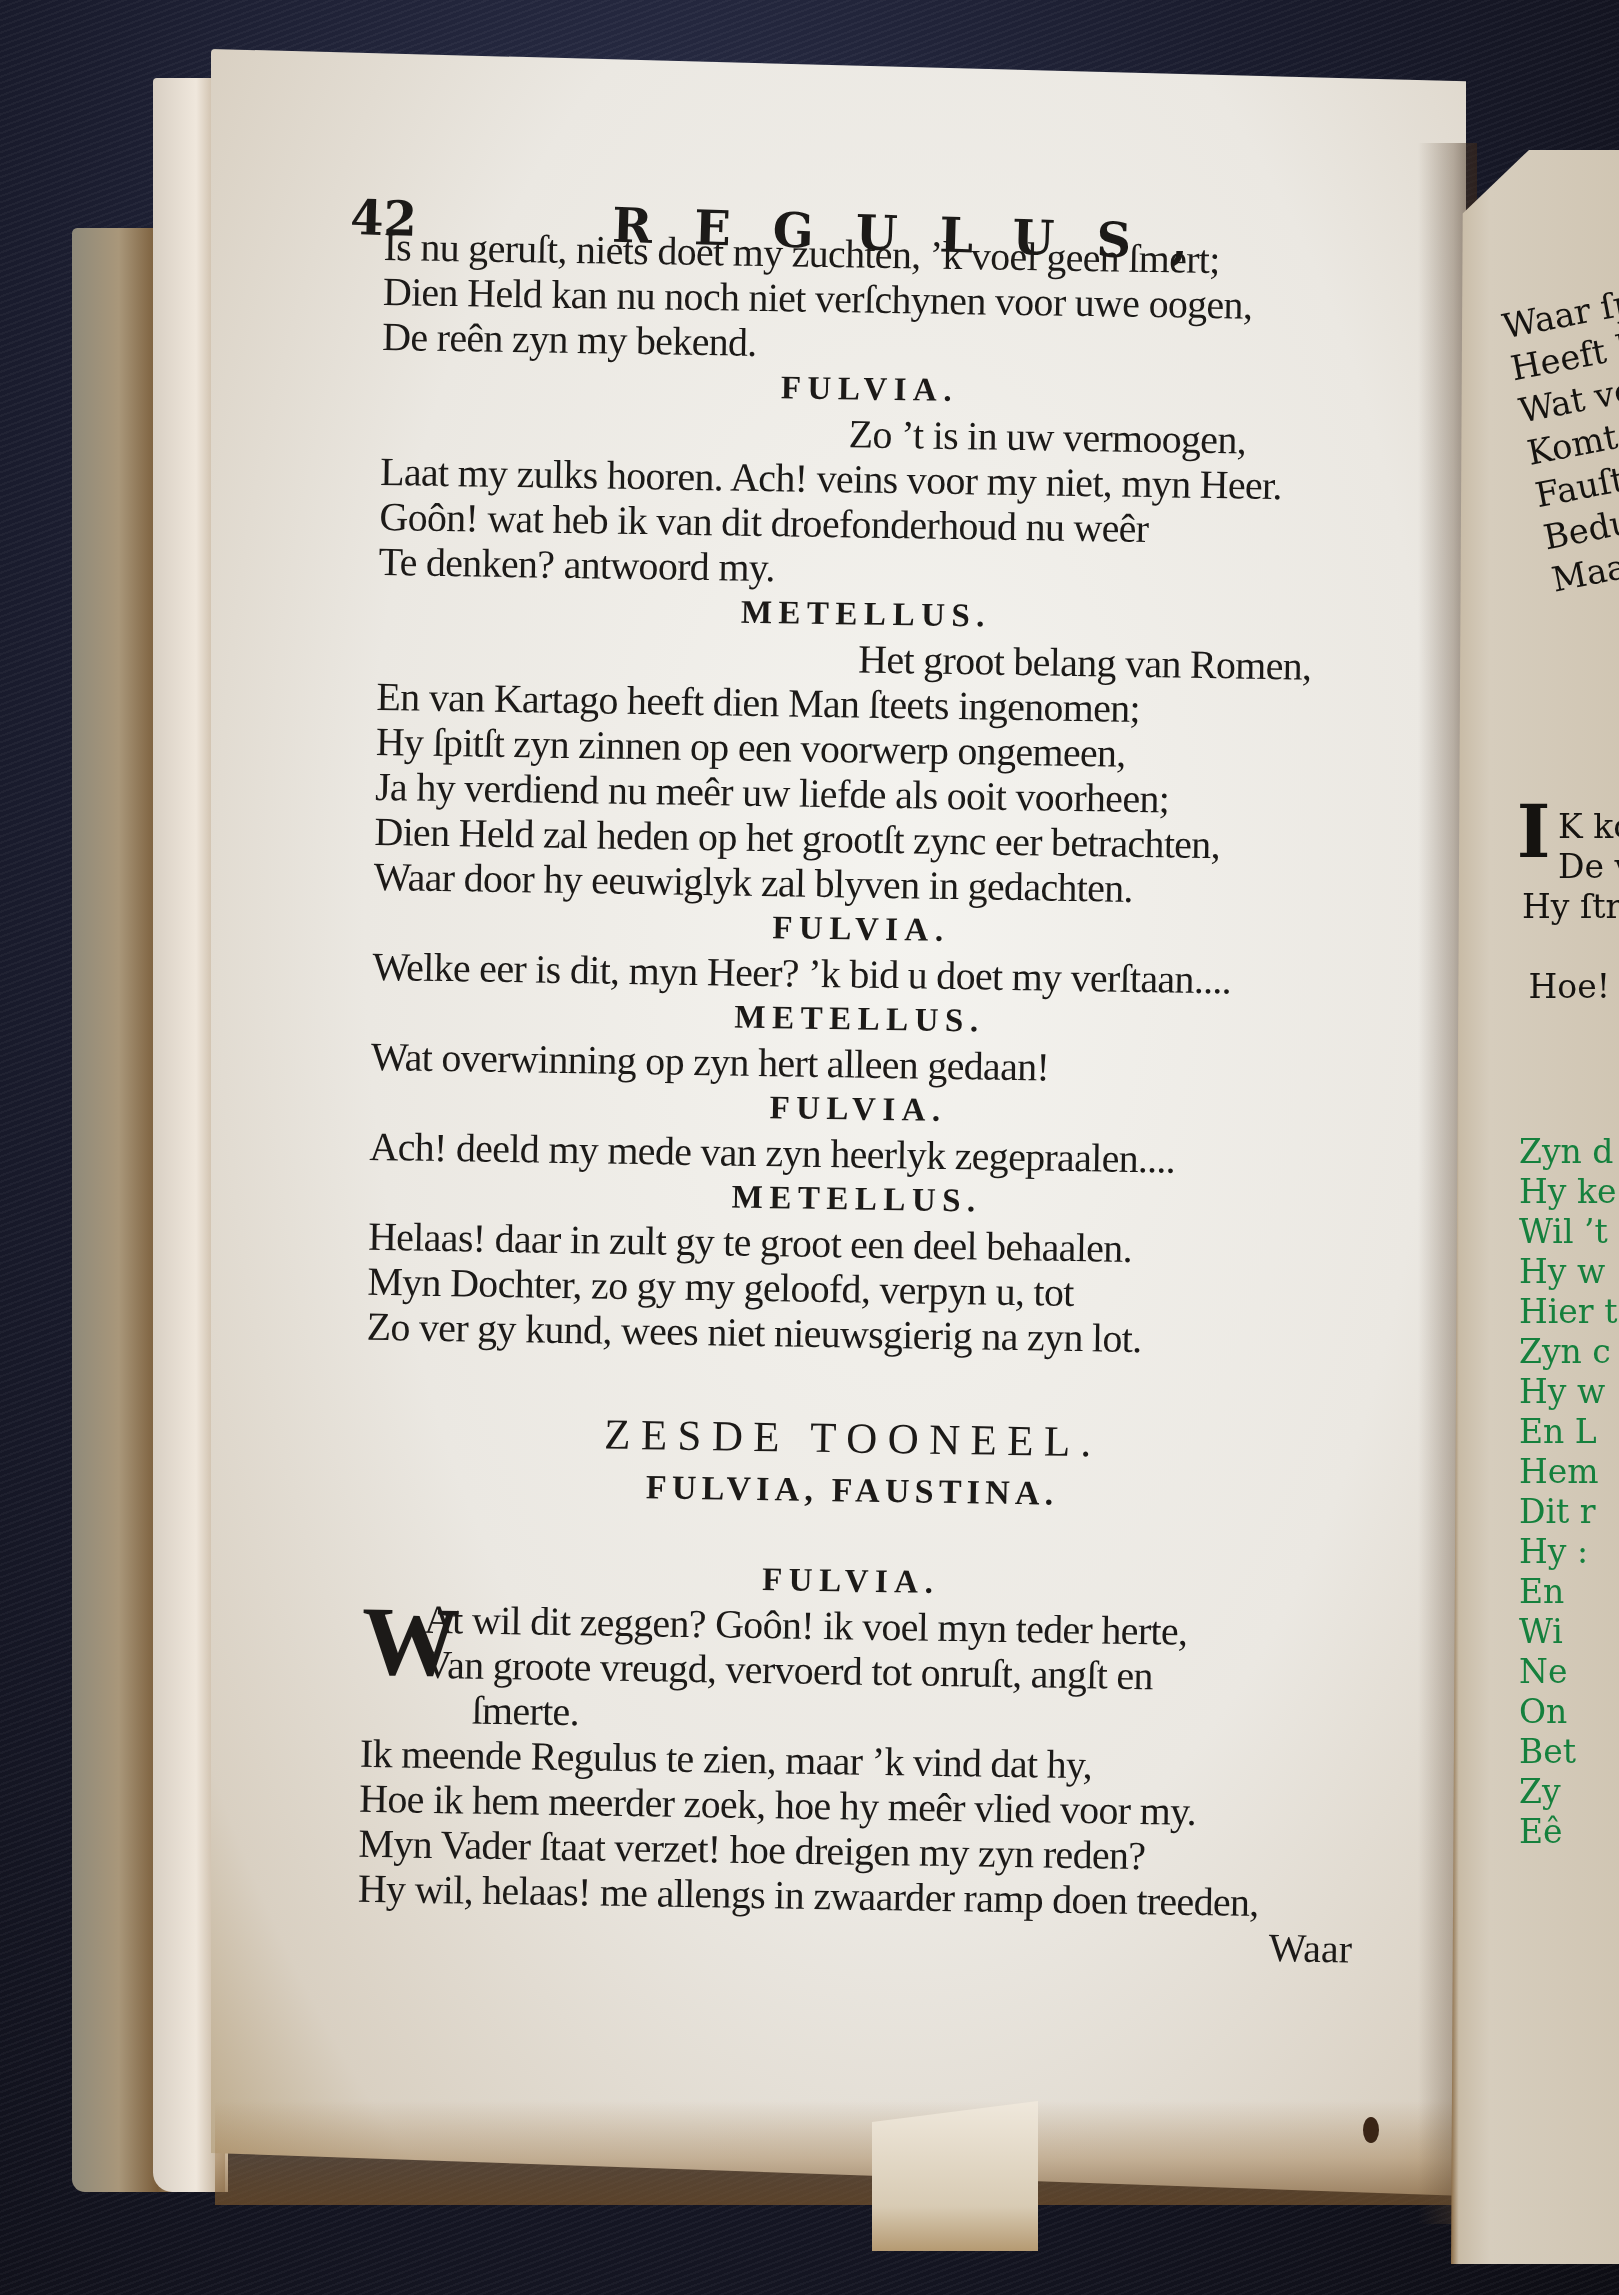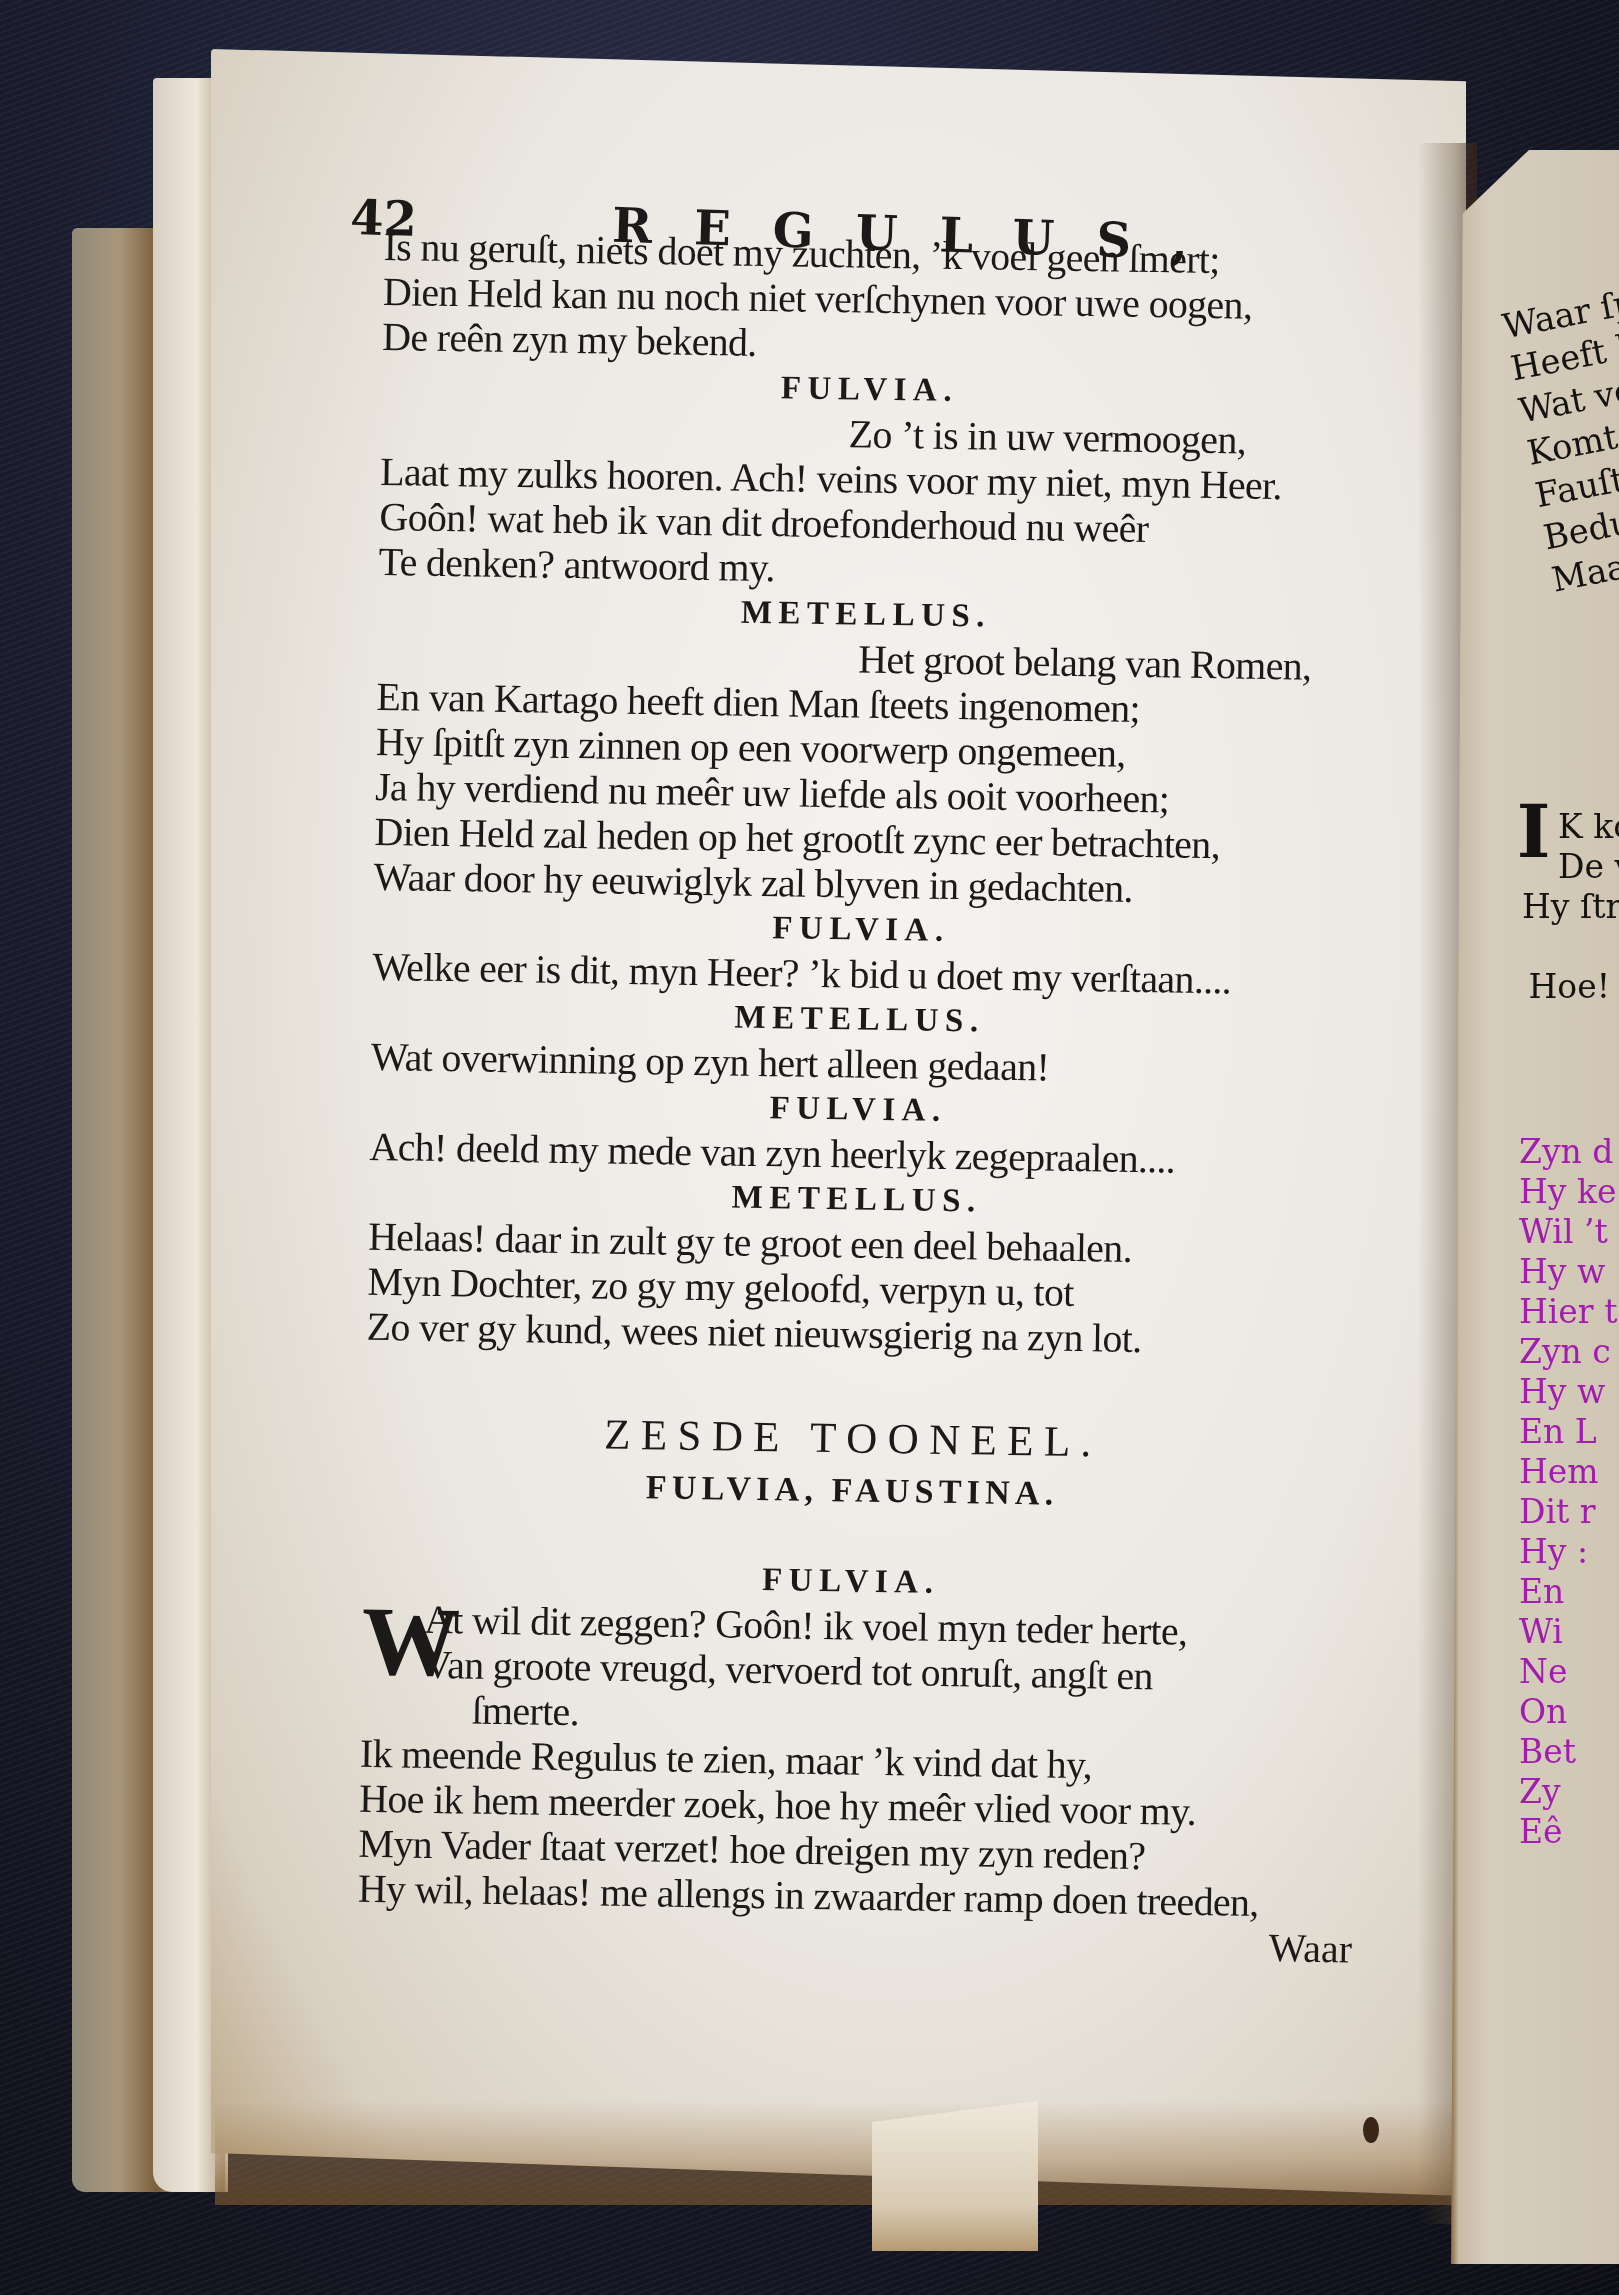--- a/index.html
+++ b/index.html
@@ -84,21 +84,21 @@
     .dc-line { padding-left: 62px; }
     .dc-line.hang { padding-left: 111px; }
     .catchword { display: block; text-align: right; width: 995px; font-family: "Liberation Serif", serif; font-size: 40px; }
 
     .right-text {
       position: absolute; left: 1499px; top: 306px; font-family: "DejaVu Serif", serif;
       font-size: 34px; line-height: 43px; color: #151310; transform: rotate(-11deg); transform-origin: 0 0;
     }
     .right-text2 {
       position: absolute; left: 1519px; top: 1132px; font-family: "DejaVu Serif", serif;
-      font-size: 33px; line-height: 40px; color: #a21caf;
+      font-size: 33px; line-height: 40px; color: #15803d;
     }
     .rline { display: block; white-space: nowrap; }
     .right-mid {
       position: absolute; left: 1522px; top: 807px; font-family: "DejaVu Serif", serif;
       font-size: 33px; line-height: 40px; color: #151310;
     }
     .big-i { position: absolute; left: -5.2px; top: 5.2px; font-size: 72px; font-weight: bold; }
   </style>
 </head>
 <body>

